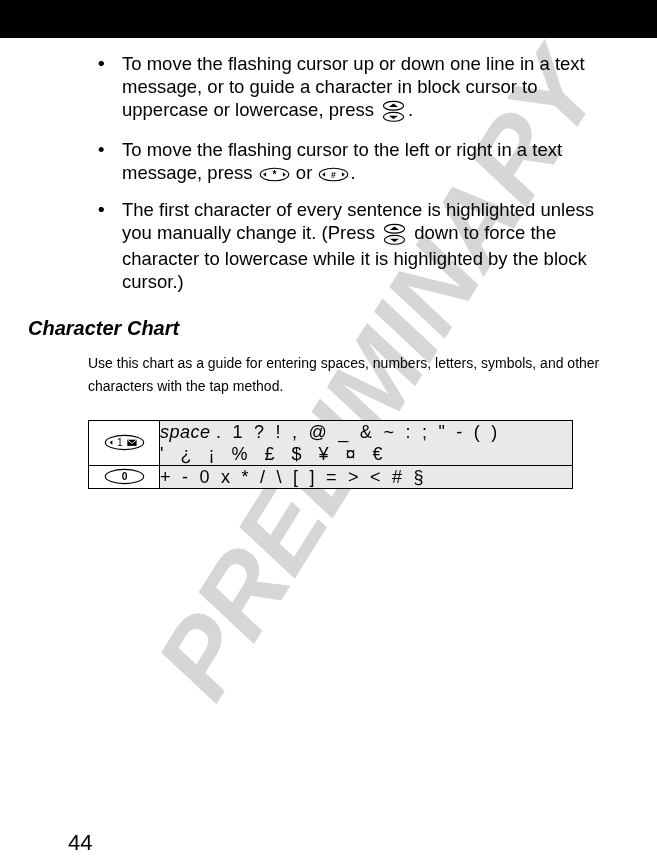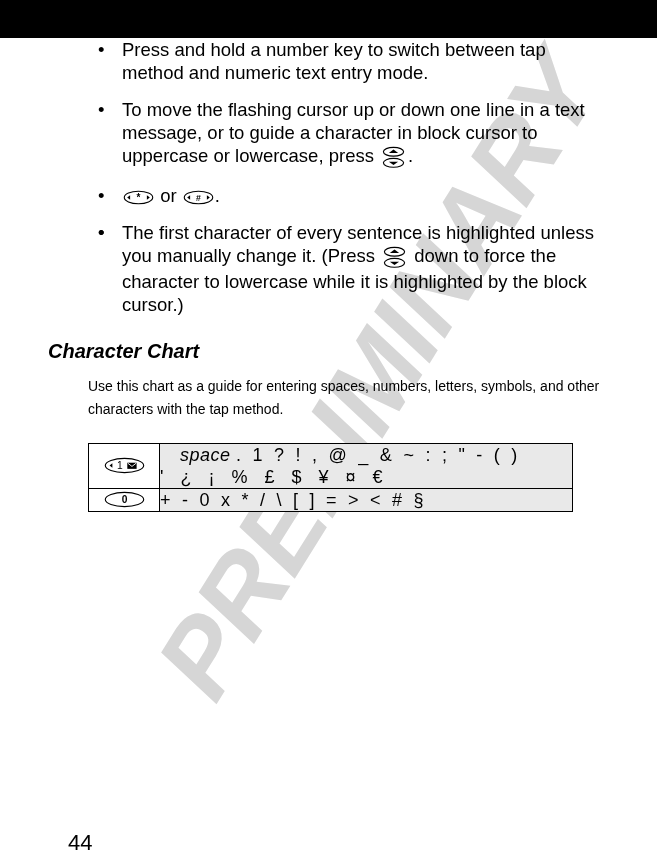--- a/index.html
+++ b/index.html
@@ -107,21 +107,21 @@
     width: 25px;
     height: 25px;
     vertical-align: -8px;
     margin: 0 2px;
   }
   .updown-icon svg { display: block; }
 
   
   h2.section-title {
     margin: 24px 0 12px 0;
-    padding-left: 48px;
+    padding-left: 28px;
     font-size: 20px;
     font-weight: bold;
     font-style: italic;
     font-family: "Liberation Sans", sans-serif;
   }
 
   p.intro {
     margin: 0 55px 0 88px;
     font-size: 14px;
     line-height: 23px;
@@ -153,21 +153,20 @@
     font-size: 18px;
     line-height: 22px;
     font-family: "Liberation Sans", sans-serif;
   }
   .char-line {
     white-space: pre;
     letter-spacing: 0.5px;
   }
   .space-word {
     font-style: italic;
-    padding-left: 20px;
   }
 
   
   #page-number {
     position: absolute;
     left: 68px;
     top: 830px;
     font-size: 22px;
     font-family: "Liberation Sans", sans-serif;
     z-index: 3;
@@ -183,38 +182,37 @@
 
   <div id="header-bar"></div>
   <div id="header-title">Entering Text</div>
 
   <div id="content">
 
     <ul class="bullets">
 
       <li class="bullet">
         <span class="dot">•</span>
-        <span>Press and hold a number key to switch between tap method and numeric text entry mode.</span>
       </li>
 
       <li class="bullet">
         <span class="dot">•</span>
         <span>To move the flashing cursor up or down one line in a text message, or to guide a character in block cursor to uppercase or lowercase, press </span><span class="updown-icon">
           <svg viewBox="0 0 26 26" width="25" height="25" aria-hidden="true">
             <ellipse cx="13" cy="7" rx="10.5" ry="4.6" fill="#fff" stroke="#000" stroke-width="1.2"></ellipse>
             <path d="M8.2 8.2 L13 4.6 L17.8 8.2 Z" fill="#000"></path>
             <ellipse cx="13" cy="18.5" rx="10.5" ry="4.6" fill="#fff" stroke="#000" stroke-width="1.2"></ellipse>
             <path d="M8.2 17.3 L13 20.9 L17.8 17.3 Z" fill="#000"></path>
           </svg>
         </span><span>.</span>
       </li>
 
       <li class="bullet">
         <span class="dot">•</span>
-        <span class="key-icon">
+        <span>To move the flashing cursor to the left or right in a text message, press </span><span class="key-icon">
           <svg viewBox="0 0 34 16" width="31" height="15" aria-hidden="true">
             <ellipse cx="17" cy="8" rx="15.6" ry="6.8" fill="#fff" stroke="#000" stroke-width="1.2"></ellipse>
             <path d="M7.8 5.6 L4.6 8 L7.8 10.4 Z" fill="#000"></path>
             <path d="M26.2 5.6 L29.4 8 L26.2 10.4 Z" fill="#000"></path>
             <text x="17" y="12.2" font-size="11" font-family="Liberation Sans, sans-serif" font-weight="bold" text-anchor="middle" fill="#000">*</text>
           </svg>
         </span><span> or </span><span class="key-icon">
           <svg viewBox="0 0 34 16" width="31" height="15" aria-hidden="true">
             <ellipse cx="17" cy="8" rx="15.6" ry="6.8" fill="#fff" stroke="#000" stroke-width="1.2"></ellipse>
             <path d="M7.8 5.6 L4.6 8 L7.8 10.4 Z" fill="#000"></path>

